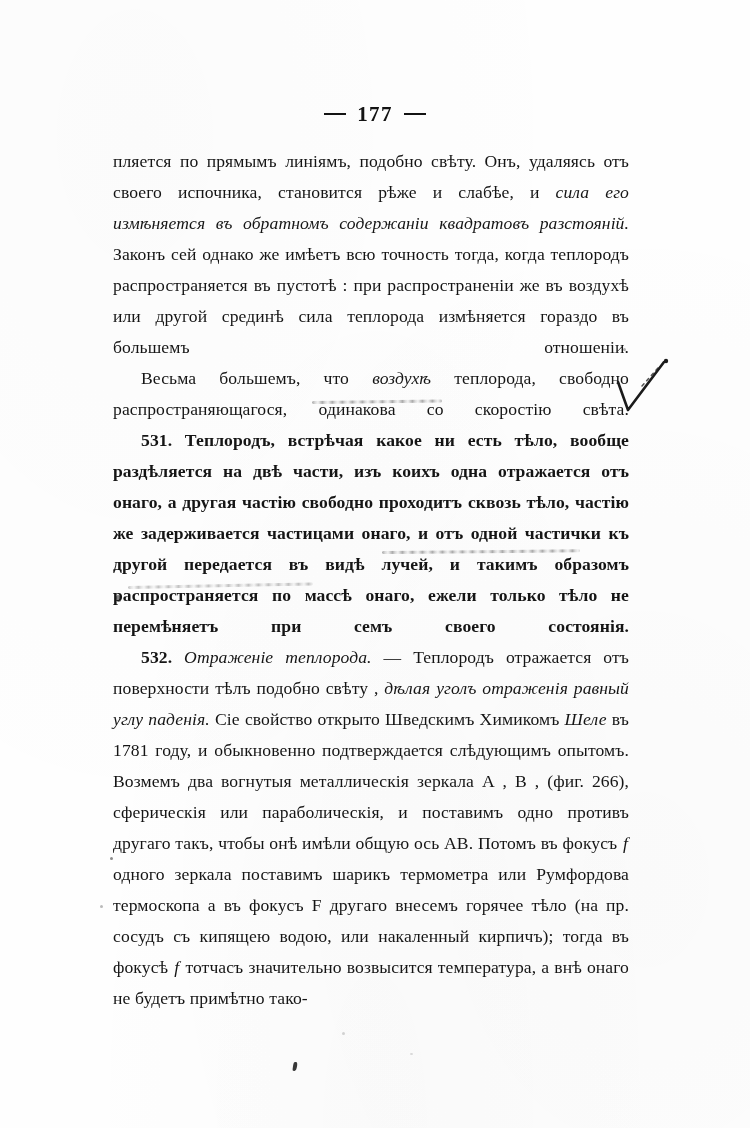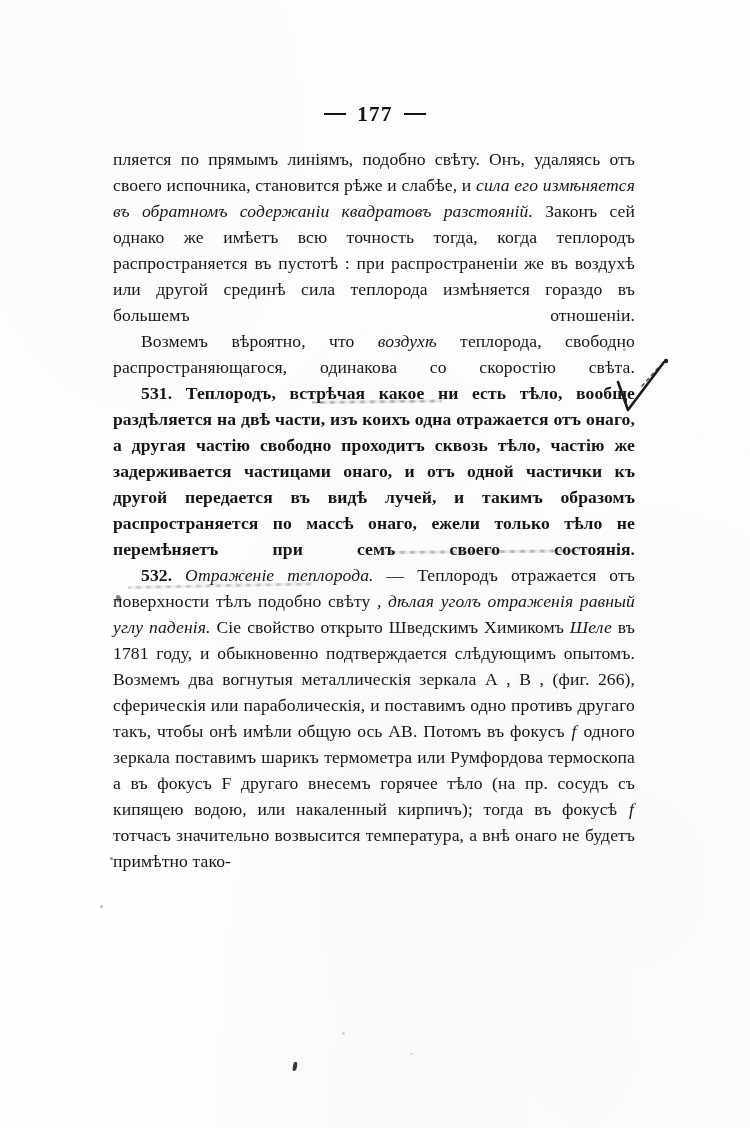--- a/index.html
+++ b/index.html
@@ -59,23 +59,23 @@
 
   
   .text-block {
     position: absolute;
     left: 113px;
     top: 146px;
     width: 522px;
   }
 
   .para {
-    margin: 0 0 0 0;
+    margin: 0 6px 0 0;
     font-size: 17.6px;
-    line-height: 26px;
+    line-height: 31px;
     text-align: justify;
     text-align-last: justify;
     color: #151515;
     letter-spacing: 0.005em;
     word-spacing: 0.01em;
   }
   .para.last-ragged {
     text-align-last: left;
   }
   .para + .para {
@@ -171,21 +171,21 @@
     <span class="rule"></span><span>177</span><span class="rule"></span>
   </div>
 
   <div class="text-block">
 
     <p class="para">
       <span>пляется по прямымъ линіямъ, подобно свѣту. Онъ, удаляясь отъ своего испочника, становится рѣже и слабѣе, и </span><span class="ital">сила его измѣняется въ обратномъ содержаніи квадратовъ разстояній.</span><span> Законъ сей однако же имѣетъ всю точность тогда, когда теплородъ распространяется въ пустотѣ : при распространеніи же въ воздухѣ или другой срединѣ сила теплорода измѣняется гораздо въ большемъ отношеніи.</span>
     </p>
 
     <p class="para">
-      <span class="indent"></span><span>Возмемъ вѣроятно, что </span><span class="ital">воздухѣ</span><span> теплорода, свободно распространяющагося, одинакова со скоростію свѣта.</span>
+      <span class="indent"></span><span>Весьма большемъ, что </span><span class="ital">воздухѣ</span><span> теплорода, свободно распространяющагося, одинакова со скоростію свѣта.</span>
     </p>
 
     <p class="para">
       <span class="indent"></span><span class="secnum">531. Теплородъ, встрѣчая какое ни есть тѣло, вообще раздѣляется на двѣ части, изъ коихъ одна отражается отъ онаго, а другая частію свободно проходитъ сквозь тѣло, частію же задерживается частицами онаго, и отъ одной частички къ другой передается въ видѣ лучей, и такимъ образомъ распространяется по массѣ онаго, ежели только тѣло не перемѣняетъ при семъ своего состоянія.</span>
     </p>
 
     <p class="para last-ragged">
       <span class="indent"></span><span class="secnum">532. </span><span class="ital">Отраженіе теплорода.</span><span> — Теплородъ отражается отъ поверхности тѣлъ подобно свѣту , </span><span class="ital">дѣлая уголъ отраженія равный углу паденія.</span><span> Сіе свойство открыто Шведскимъ Химикомъ </span><span class="ital">Шеле</span><span> въ 1781 году, и обыкновенно подтверждается слѣдующимъ опытомъ. Возмемъ два вогнутыя металлическія зеркала А , В , (фиг. 266), сферическія или параболическія, и поставимъ одно противъ другаго такъ, чтобы онѣ имѣли общую ось АВ. Потомъ въ фокусъ </span><span class="focus-sym">f</span><span> одного зеркала поставимъ шарикъ термометра или Румфордова термоскопа а въ фокусъ F другаго внесемъ горячее тѣло (на пр. сосудъ съ кипящею водою, или накаленный кирпичъ); тогда въ фокусѣ </span><span class="focus-sym">f</span><span> тотчасъ значительно возвысится температура, а внѣ онаго не будетъ примѣтно тако-</span>
     </p>
 

